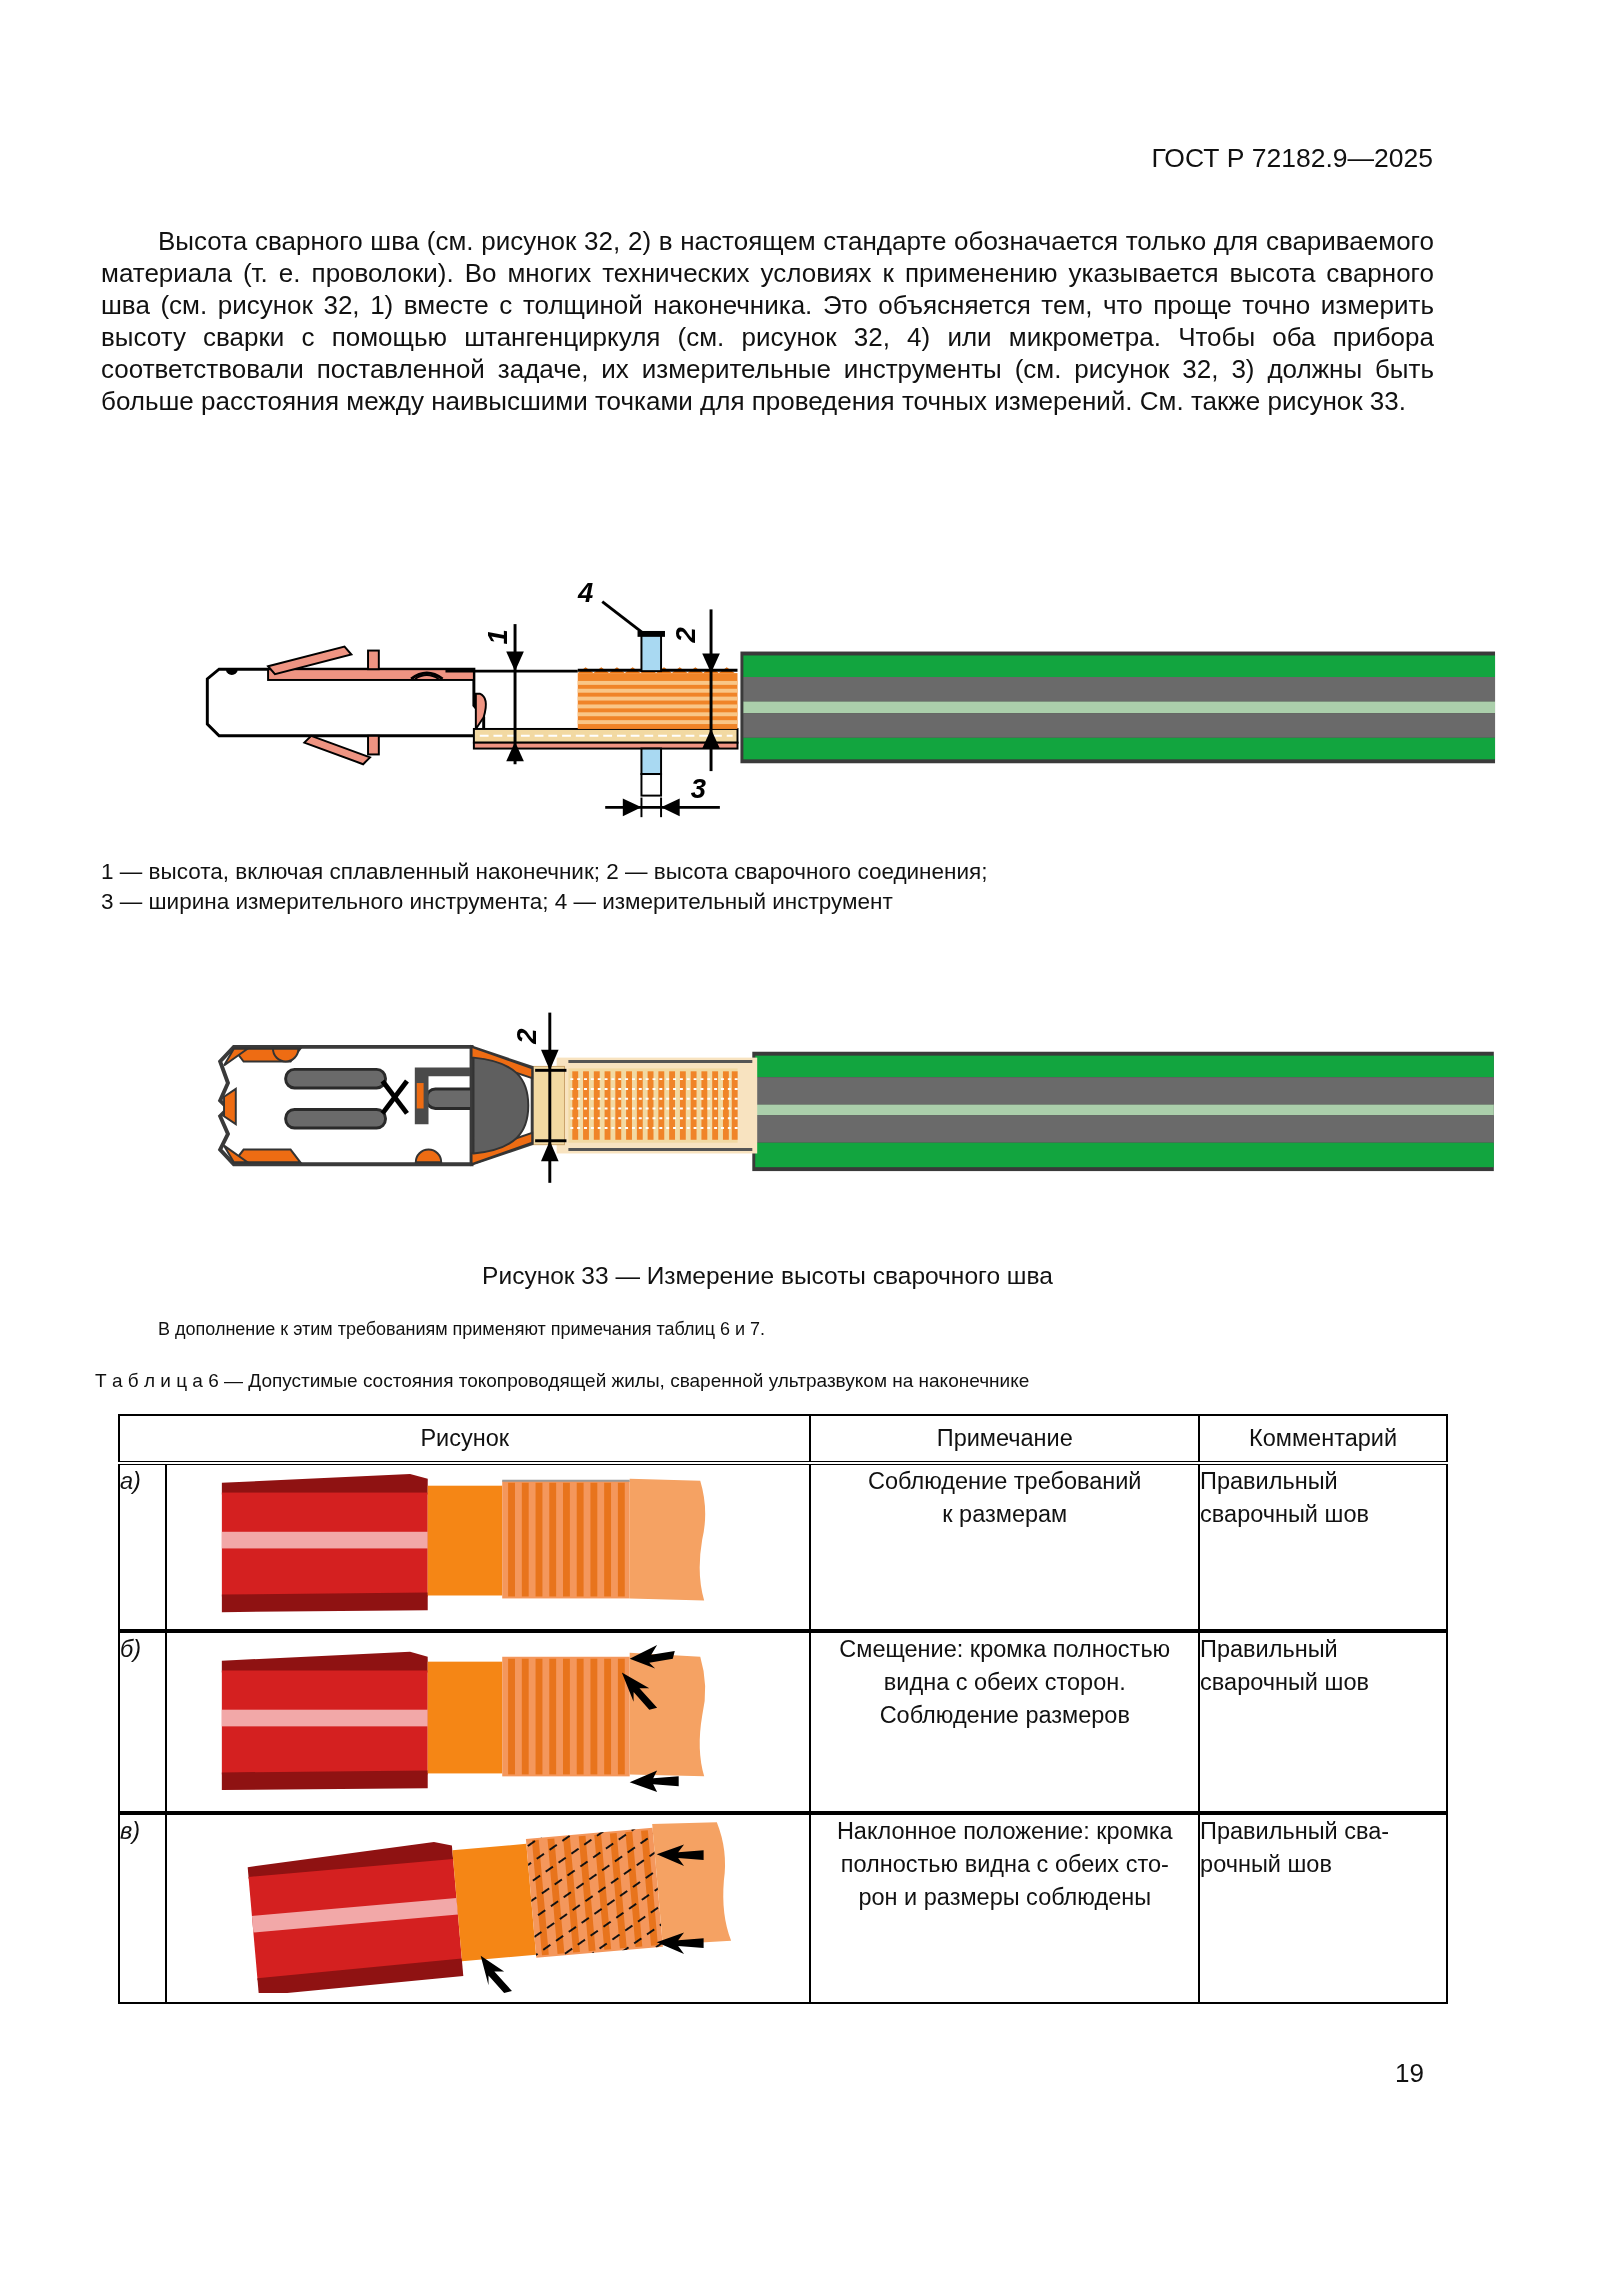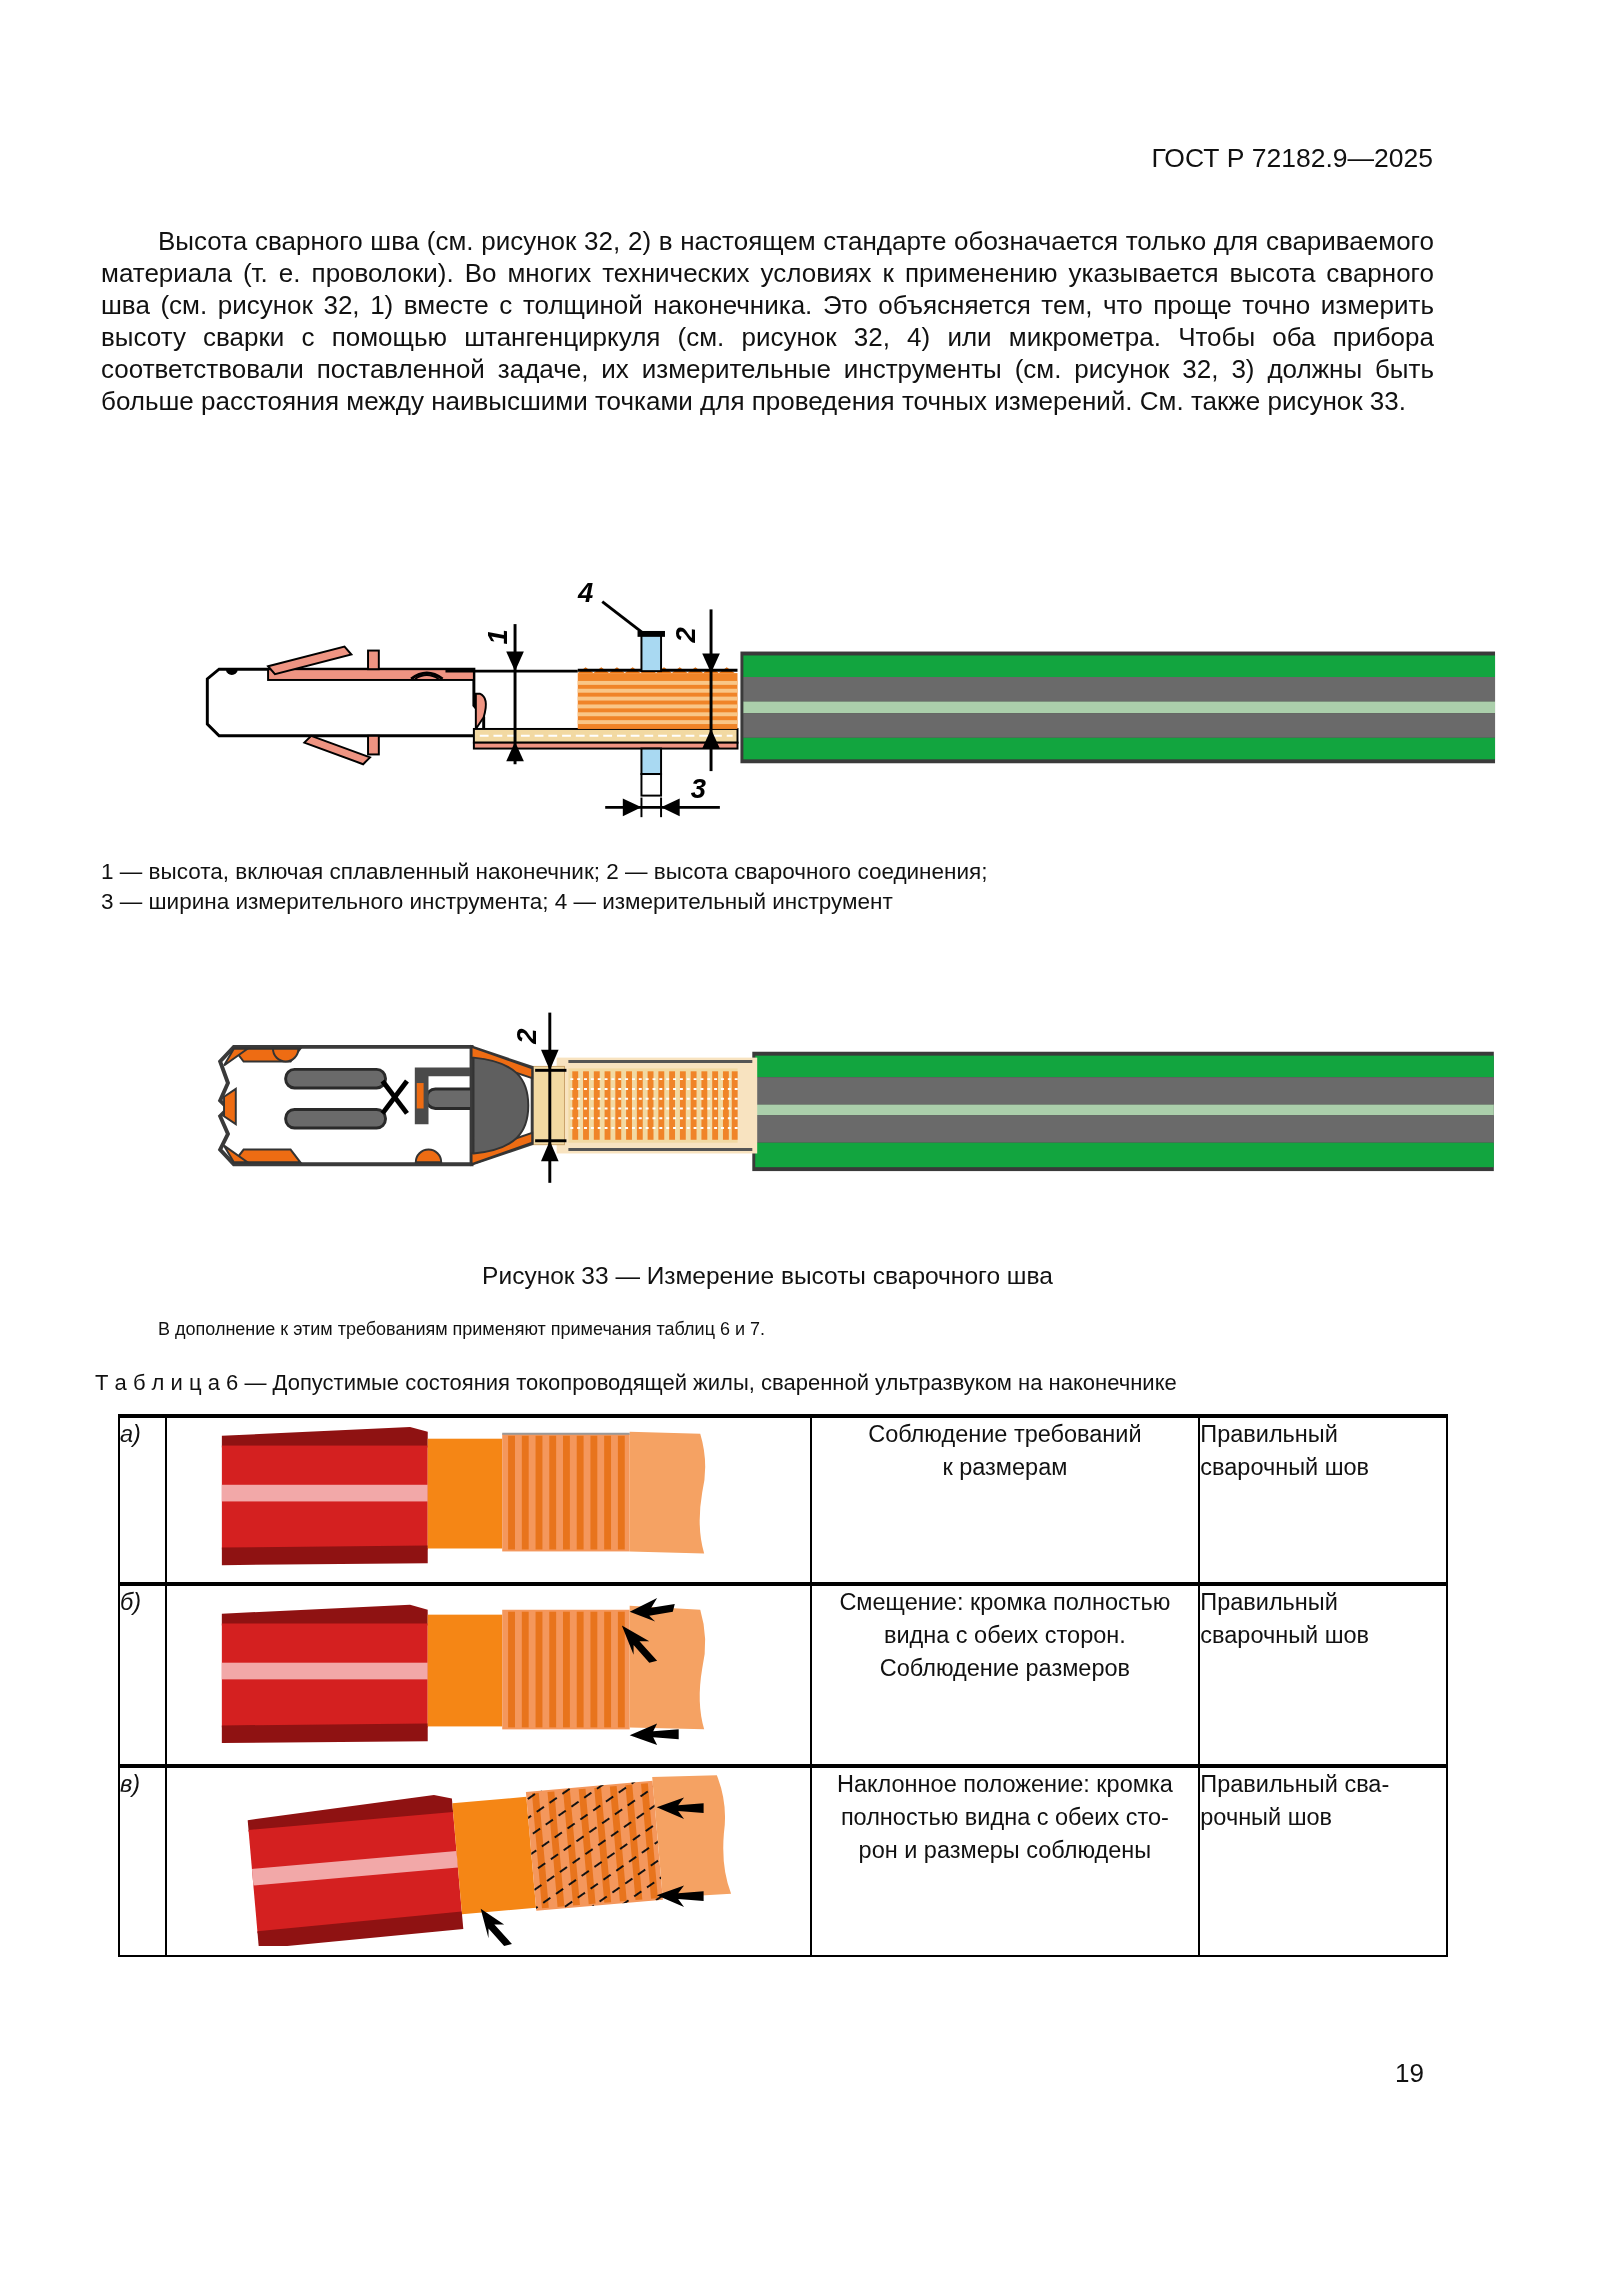--- a/index.html
+++ b/index.html
@@ -32,21 +32,21 @@
     position:absolute;left:101px;width:1333px;
     text-align:center;font-size:24.5px;
   }
   .para3{
     position:absolute;left:101px;top:1319px;width:1333px;
     font-size:18px;
   }
   .para3 p{margin:0;text-indent:57px;}
   .tbl-title{
     position:absolute;left:95px;top:1370px;width:1353px;
-    font-size:22px;
+    font-size:19px;
   }
   table.gost{
     position:absolute;left:118px;top:1414px;
     width:1330px;border-collapse:collapse;
     font-size:23.5px;line-height:33px;
   }
   table.gost td,table.gost th{
     border:2px solid #000;
     padding:0;
     vertical-align:top;
@@ -261,20 +261,25 @@
     <p>В дополнение к этим требованиям применяют примечания таблиц 6 и 7.</p>
   </div>
 
   <div class="tbl-title">
     <span>Т а б л и ц а   6</span>
     <span>— Допустимые состояния токопроводящей жилы, сваренной ультразвуком на наконечнике</span>
   </div>
 
   <table class="gost">
     <tbody>
+        <tr class="hdr">
+      <th colspan="2" style="width:690px">Рисунок</th>
+      <th style="width:392px">Примечание</th>
+      <th style="width:248px">Комментарий</th>
+    </tr>
 
     <tr class="datarow">
       <td class="lbl" style="height:160px">а)</td>
       <td class="pic">
         <svg width="549" height="149" viewBox="0 0 560 152" style="margin-top:5.9px">
           <polygon points="8,12 200,3 218,8 218,24 8,24" style="fill:var(--table_dark_red)"></polygon>
           <rect x="8" y="22" width="210" height="106" style="fill:var(--table_red)"></rect>
           <rect x="8" y="62" width="210" height="17" style="fill:var(--table_pink)"></rect>
           <polygon points="8,126 218,124 218,142 8,144" style="fill:var(--table_dark_red)"></polygon>
           <rect x="218" y="15" width="76" height="112" style="fill:var(--table_orange)"></rect>

